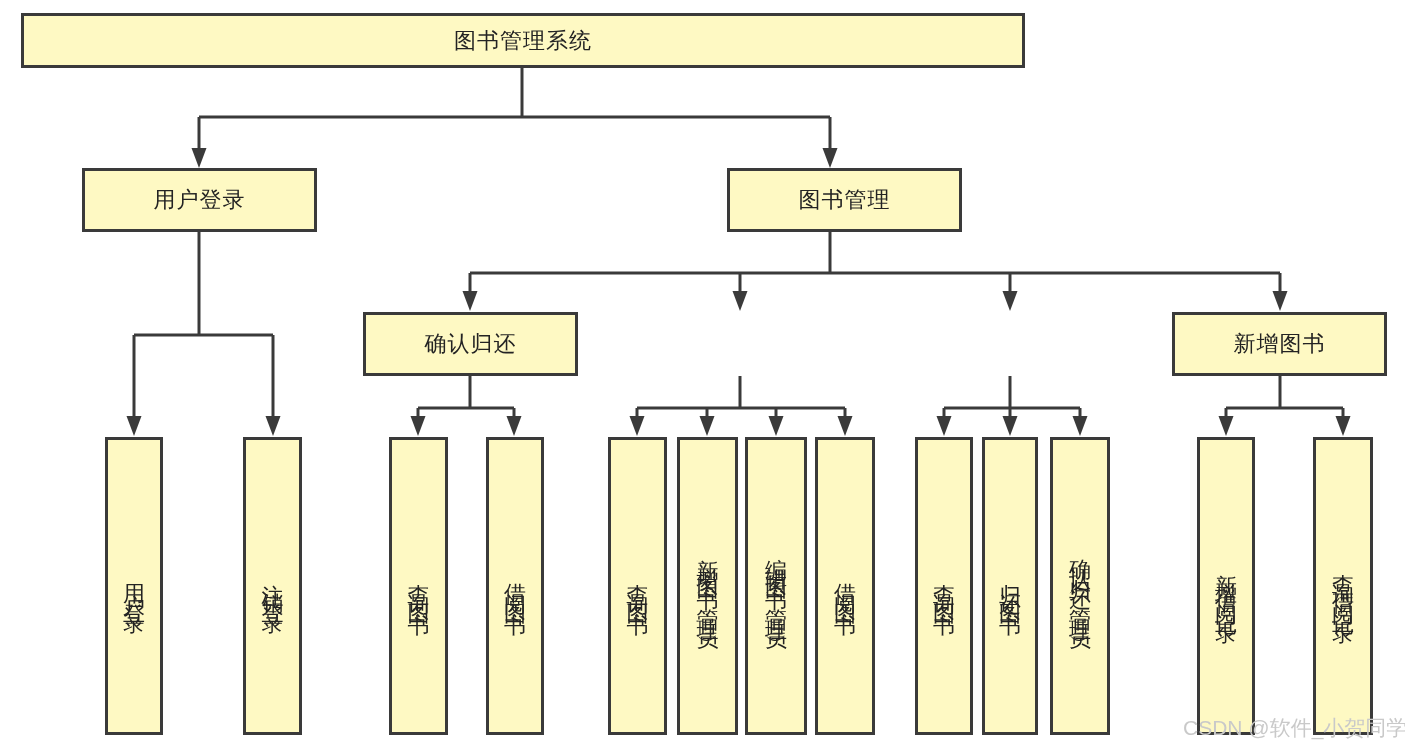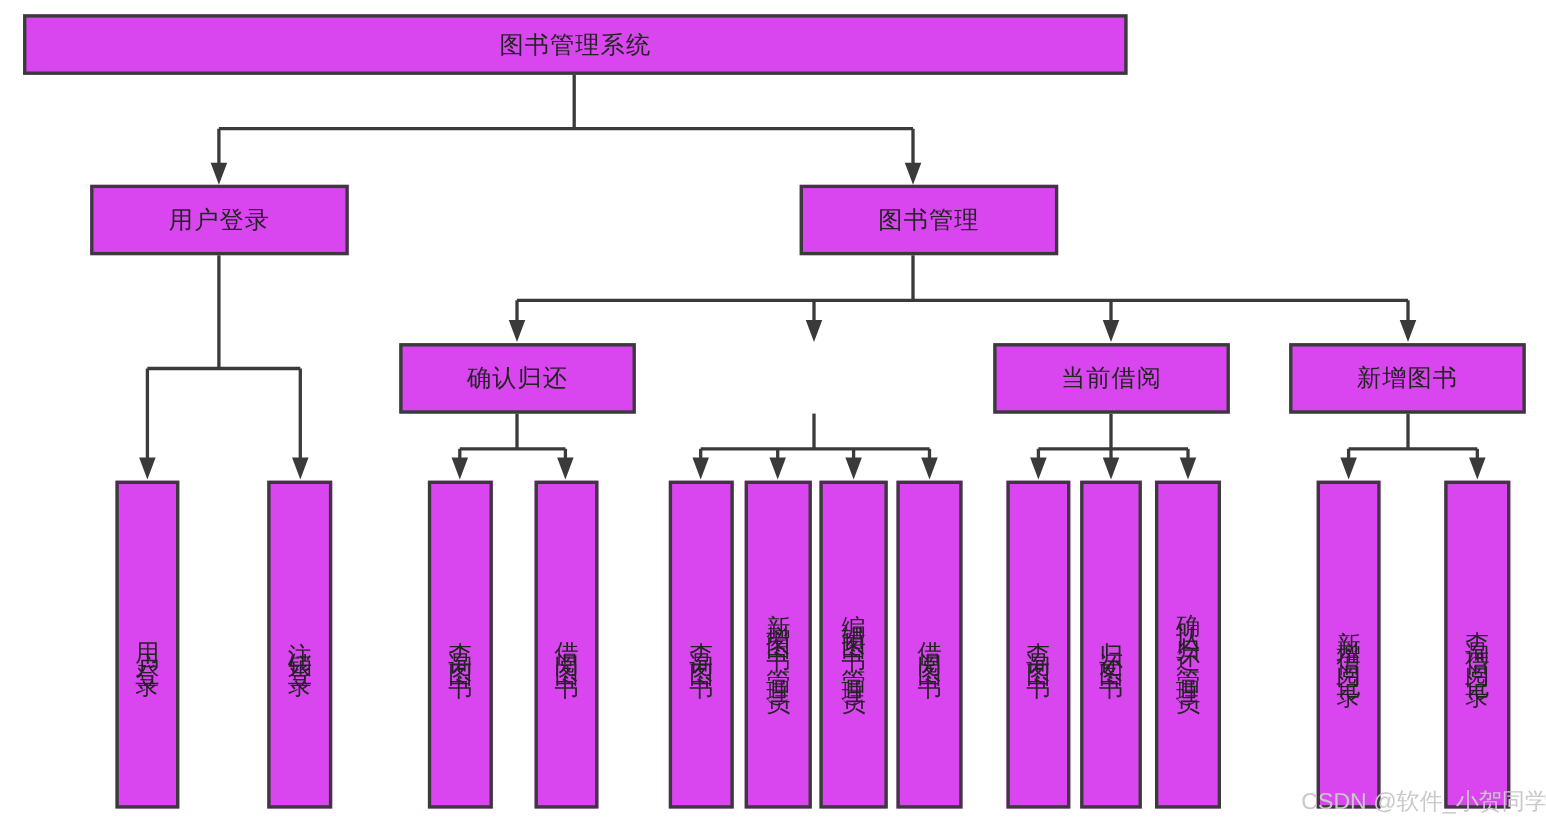--- a/index.html
+++ b/index.html
@@ -13,21 +13,21 @@
     position:relative;
     width:1405px;height:747px;
     background:#ffffff;
     overflow:hidden;
   }
   .wires{position:absolute;left:0;top:0;width:1405px;height:747px;}
   .node{
     position:absolute;
     box-sizing:border-box;
     border:3px solid var(--line);
-    background:#d946ef;
+    background:#fef9c3;
     display:flex;align-items:center;justify-content:center;
     color:var(--text);
   }
   .node.h span{
     font-size:22px;
     letter-spacing:1px;
     white-space:nowrap;
     color:var(--text);
   }
   .node.v span{
@@ -128,23 +128,20 @@
   <div class="node h" style="left:82px;top:168px;width:235px;height:64px">
     <span>用户登录</span>
   </div>
   <div class="node h" style="left:727px;top:168px;width:235px;height:64px">
     <span>图书管理</span>
   </div>
 
   <div class="node h" style="left:363px;top:312px;width:215px;height:64px">
     <span>确认归还</span>
   </div>
-  <div class="node h" style="left:903px;top:312px;width:215px;height:64px">
-    <span>当前借阅</span>
-  </div>
   <div class="node h" style="left:1172px;top:312px;width:215px;height:64px">
     <span>新增图书</span>
   </div>
 
   <div class="node v" style="left:105px;top:437px;width:58px;height:298px">
     <span>用户登录</span>
   </div>
   <div class="node v" style="left:243px;top:437px;width:59px;height:298px">
     <span>注销登录</span>
   </div>

